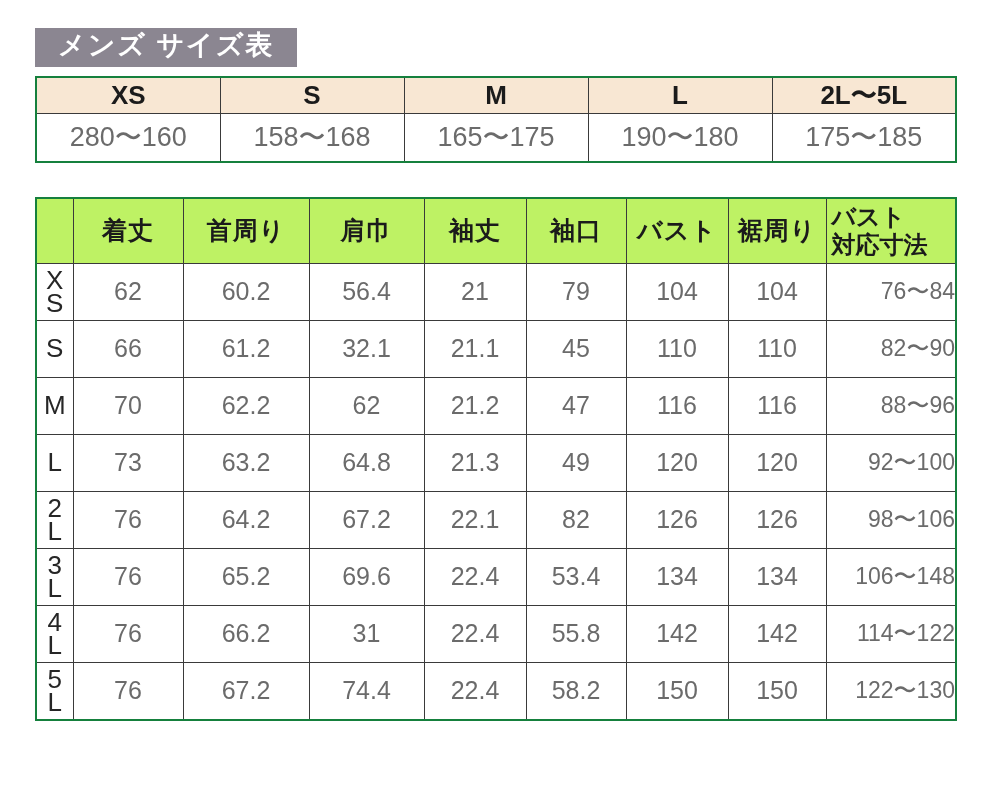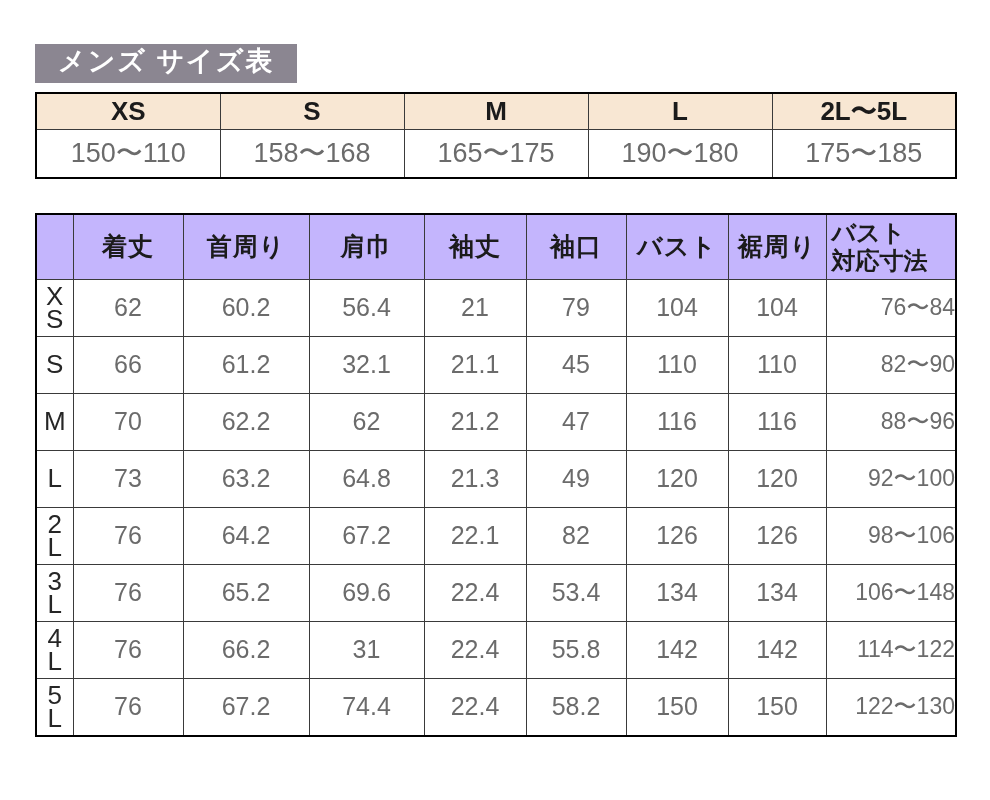--- a/index.html
+++ b/index.html
@@ -1,21 +1,21 @@
 <!DOCTYPE html>
 <html lang="ja"><head>
 <meta charset="utf-8">
 <style>
   html,body { margin:0; padding:0; background:#ffffff; }
   body {
     width:990px; height:800px; overflow:hidden;
     font-family:"Liberation Sans","DejaVu Sans",sans-serif;
     -webkit-font-smoothing:antialiased;
   }
-  .wrap { padding:44px 35px 0 35px; }
+  .wrap { padding:28px 35px 0 35px; }
 
   
   .title {
     display:inline-block;
     background:#8b8691;
     color:#ffffff;
     font-size:27px;
     font-weight:bold;
     letter-spacing:2px;
     padding:3px 23px 6px 23px;
@@ -29,21 +29,21 @@
     font-weight:bold;
     color:#111111;
     letter-spacing:1px;
   }
 
   
   table {
     border-collapse:collapse;
     table-layout:fixed;
     width:920px;
-    border:2px solid #000000;
+    border:2px solid #15803d;
   }
   th, td {
     border:1px solid #3a3a3a;
     text-align:center;
     vertical-align:middle;
     padding:0;
     overflow:hidden;
   }
 
   
@@ -58,21 +58,21 @@
   .ht tbody td {
     height:47px;
     font-size:27px;
     color:#6b6b6b;
     background:#ffffff;
   }
 
   
   .st { margin-top:34px; }
   .st thead th {
-    background:#c4b5fd;
+    background:#bef264;
     height:64px;
     font-size:25px;
     font-weight:bold;
     color:#1b1b1b;
     letter-spacing:1px;
   }
   .st thead th.last {
     text-align:left;
     padding-left:5px;
     font-size:24px;
@@ -114,21 +114,21 @@
       <tr>
         <th>XS</th>
         <th>S</th>
         <th>M</th>
         <th>L</th>
         <th>2L〜5L</th>
       </tr>
     </thead>
     <tbody>
       <tr>
-        <td>150〜110</td>
+        <td>280〜160</td>
         <td>158〜168</td>
         <td>165〜175</td>
         <td>190〜180</td>
         <td>175〜185</td>
       </tr>
     </tbody>
   </table>
 
   <table class="st">
     <colgroup>

